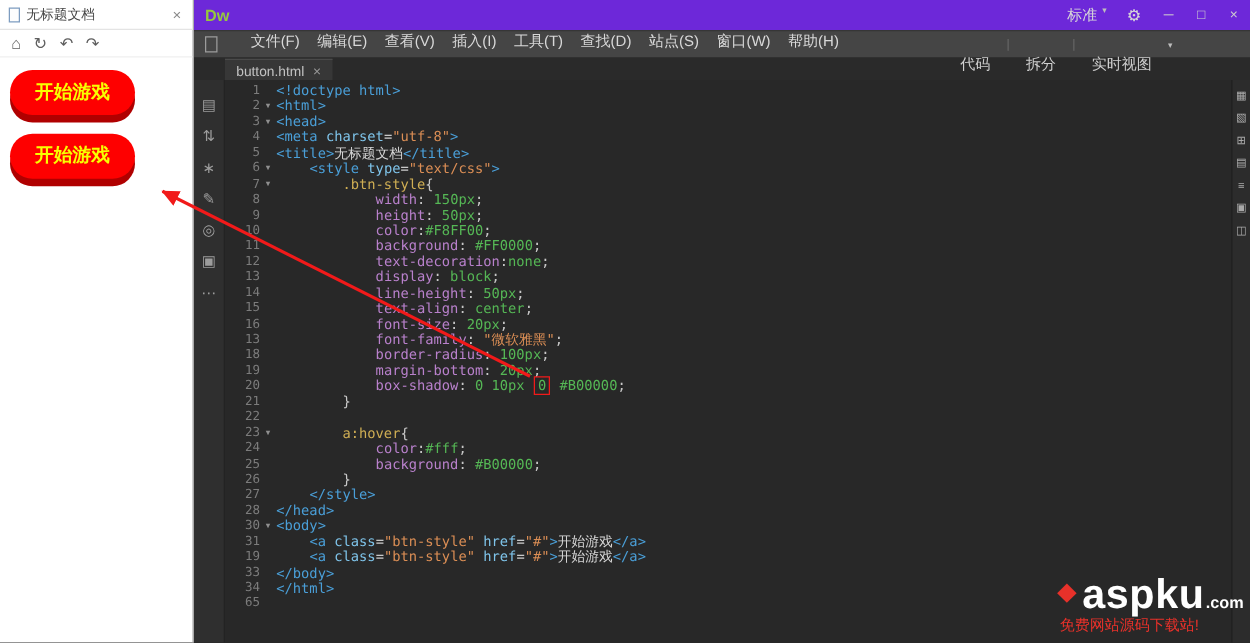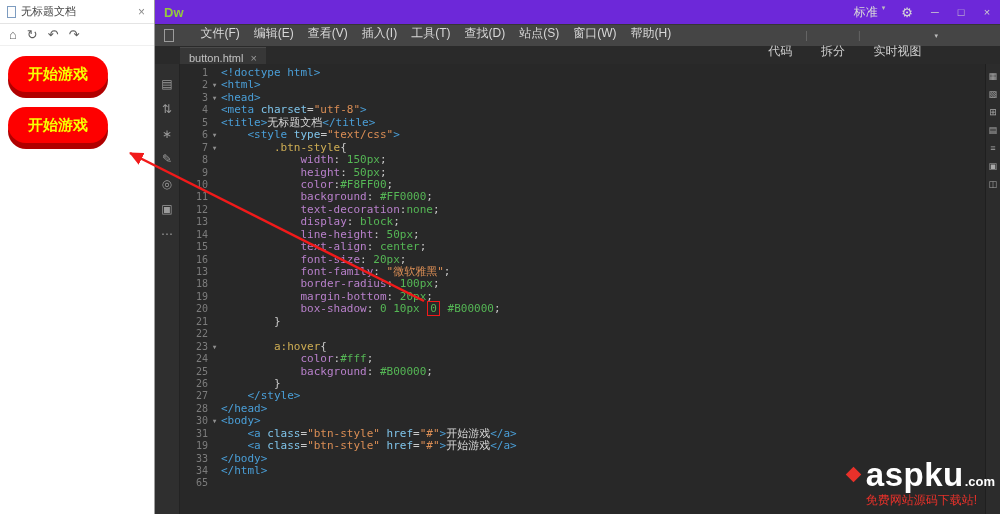--- a/index.html
+++ b/index.html
@@ -79,21 +79,21 @@
   .arrow-svg { position:absolute; left:0; top:0; width:1000px; height:514px;
     pointer-events:none; z-index:20; }
 
   
   .watermark { position:absolute; right:5px; bottom:5px; z-index:21; }
   .wm-row { display:flex; align-items:baseline; }
   .wm-mark { width:11px; height:11px; background:#e8312a; transform:rotate(45deg);
     display:inline-block; margin-right:7px; align-self:center; }
   .wm-brand { color:#ffffff; font-weight:bold; font-size:33px; letter-spacing:0.5px; line-height:1; }
   .wm-tld { color:#ffffff; font-size:13px; font-weight:bold; margin-left:1px; }
-  .wm-tagline { color:#e8312a; font-size:12px; margin-top:1px; text-align:center; }
+  .wm-tagline { color:#e8312a; font-size:12px; margin-top:1px; text-align:left; }
 </style>
 </head>
 <body>
 
 <div class="left-pane">
   <div class="ptab-bar">
     <span class="page-icon"></span>
     <span class="ptab-title">无标题文档</span>
     <span class="ptab-close">×</span>
   </div>

